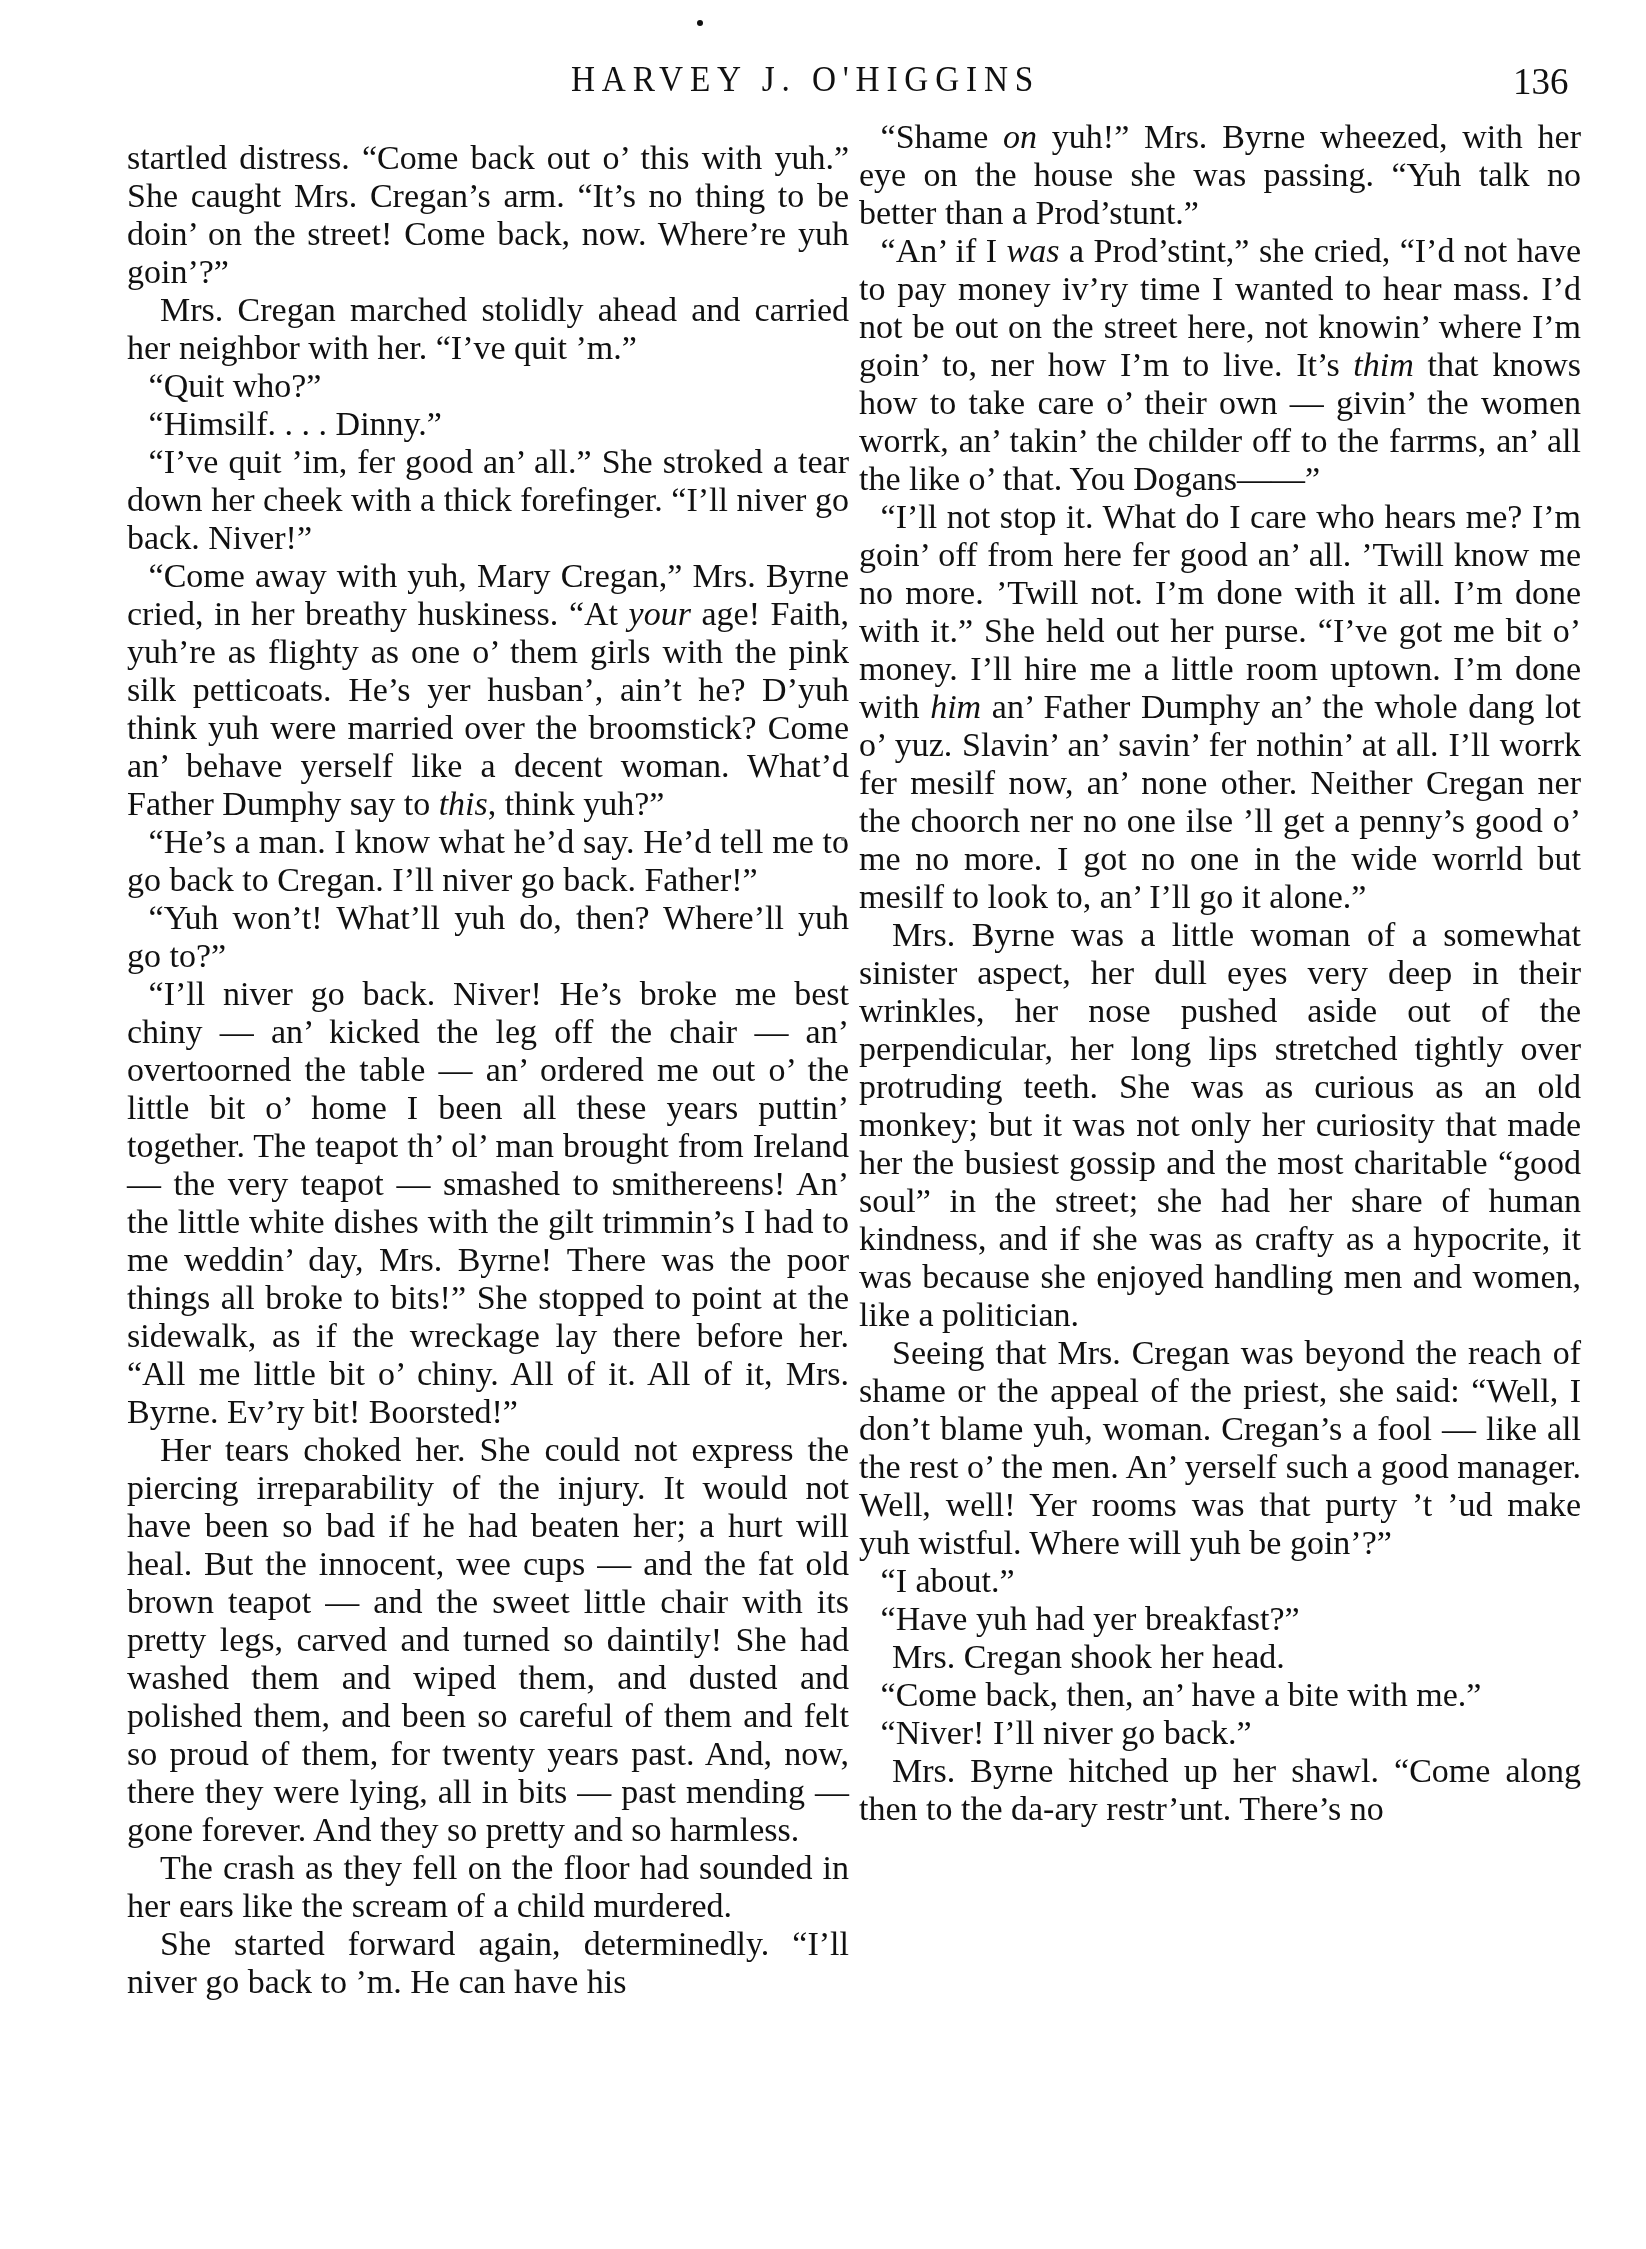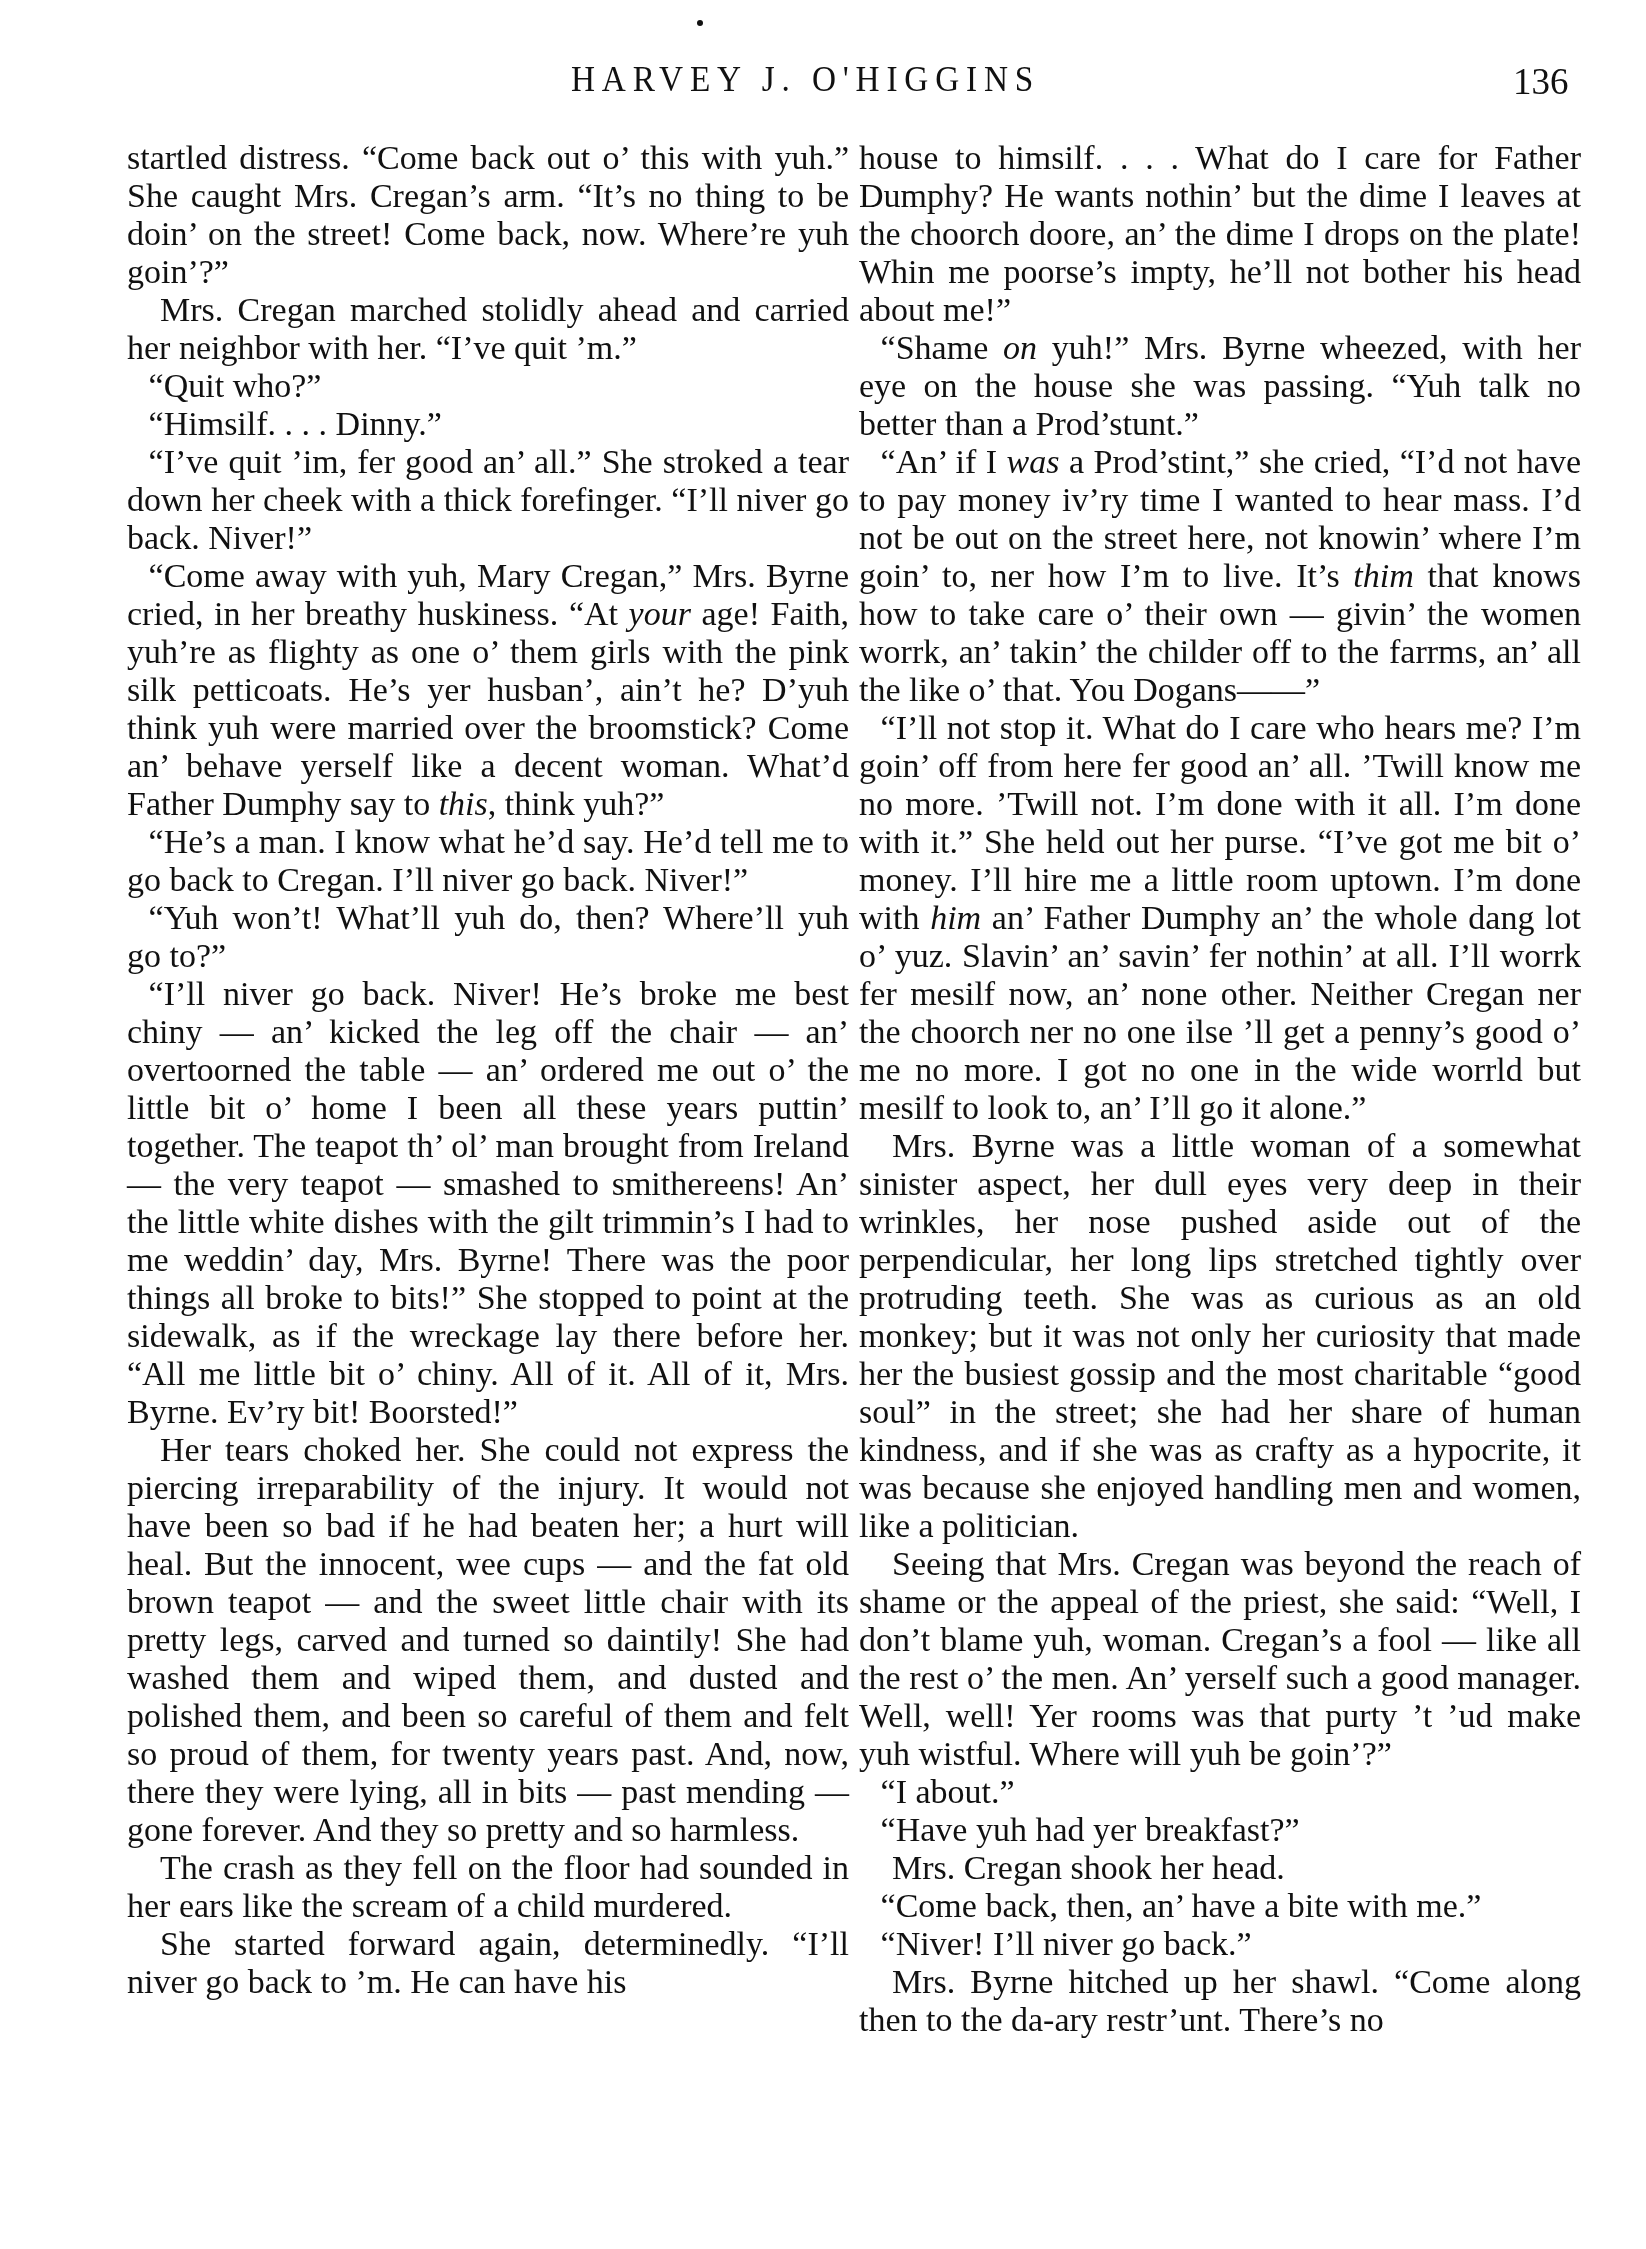--- a/index.html
+++ b/index.html
@@ -47,30 +47,29 @@
   <div class="running-head">HARVEY J. O'HIGGINS</div>
   <div class="page-number">136</div>
 
   <div class="column col-left">
     <p class="para cont">startled distress. “Come back out o’ this with yuh.” She caught Mrs. Cregan’s arm. “It’s no thing to be doin’ on the street! Come back, now. Where’re yuh goin’?”</p>
     <p class="para">Mrs. Cregan marched stolidly ahead and carried her neighbor with her. “I’ve quit ’m.”</p>
     <p class="para quote">“Quit who?”</p>
     <p class="para quote">“Himsilf. . . . Dinny.”</p>
     <p class="para quote">“I’ve quit ’im, fer good an’ all.” She stroked a tear down her cheek with a thick forefinger. “I’ll niver go back. Niver!”</p>
     <p class="para quote"><span>“Come away with yuh, Mary Cregan,” Mrs. Byrne cried, in her breathy huskiness. “At </span><em>your</em><span> age! Faith, yuh’re as flighty as one o’ them girls with the pink silk petticoats. He’s yer husban’, ain’t he? D’yuh think yuh were married over the broomstick? Come an’ behave yerself like a decent woman. What’d Father Dumphy say to </span><em>this</em><span>, think yuh?”</span></p>
-    <p class="para quote">“He’s a man. I know what he’d say. He’d tell me to go back to Cregan. I’ll niver go back. Niver!”</p>
+    <p class="para quote">“He’s a man. I know what he’d say. He’d tell me to go back to Cregan. I’ll niver go back. Father!”</p>
     <p class="para quote">“Yuh won’t! What’ll yuh do, then? Where’ll yuh go to?”</p>
     <p class="para quote">“I’ll niver go back. Niver! He’s broke me best chiny — an’ kicked the leg off the chair — an’ overtoorned the table — an’ ordered me out o’ the little bit o’ home I been all these years puttin’ together. The teapot th’ ol’ man brought from Ireland — the very teapot — smashed to smithereens! An’ the little white dishes with the gilt trimmin’s I had to me weddin’ day, Mrs. Byrne! There was the poor things all broke to bits!” She stopped to point at the sidewalk, as if the wreckage lay there before her. “All me little bit o’ chiny. All of it. All of it, Mrs. Byrne. Ev’ry bit! Boorsted!”</p>
     <p class="para">Her tears choked her. She could not express the piercing irreparability of the injury. It would not have been so bad if he had beaten her; a hurt will heal. But the innocent, wee cups — and the fat old brown teapot — and the sweet little chair with its pretty legs, carved and turned so daintily! She had washed them and wiped them, and dusted and polished them, and been so careful of them and felt so proud of them, for twenty years past. And, now, there they were lying, all in bits — past mending — gone forever. And they so pretty and so harmless.</p>
     <p class="para">The crash as they fell on the floor had sounded in her ears like the scream of a child murdered.</p>
     <p class="para">She started forward again, determinedly. “I’ll niver go back to ’m. He can have his</p>
   </div>
 
   <div class="column col-right">
-    <p class="para cont">house to himsilf. . . . What do I care for Father Dumphy? He wants nothin’ but the dime I leaves at the choorch doore, an’ the dime I drops on the plate! Whin me poorse’s impty, he’ll not bother his head about me!”</p>
     <p class="para quote"><span>“Shame </span><em>on</em><span> yuh!” Mrs. Byrne wheezed, with her eye on the house she was passing. “Yuh talk no better than a Prod’stunt.”</span></p>
     <p class="para quote"><span>“An’ if I </span><em>was</em><span> a Prod’stint,” she cried, “I’d not have to pay money iv’ry time I wanted to hear mass. I’d not be out on the street here, not knowin’ where I’m goin’ to, ner how I’m to live. It’s </span><em>thim</em><span> that knows how to take care o’ their own — givin’ the women worrk, an’ takin’ the childer off to the farrms, an’ all the like o’ that. You Dogans——”</span></p>
     <p class="para quote"><span>“I’ll not stop it. What do I care who hears me? I’m goin’ off from here fer good an’ all. ’Twill know me no more. ’Twill not. I’m done with it all. I’m done with it.” She held out her purse. “I’ve got me bit o’ money. I’ll hire me a little room uptown. I’m done with </span><em>him</em><span> an’ Father Dumphy an’ the whole dang lot o’ yuz. Slavin’ an’ savin’ fer nothin’ at all. I’ll worrk fer mesilf now, an’ none other. Neither Cregan ner the choorch ner no one ilse ’ll get a penny’s good o’ me no more. I got no one in the wide worrld but mesilf to look to, an’ I’ll go it alone.”</span></p>
     <p class="para">Mrs. Byrne was a little woman of a somewhat sinister aspect, her dull eyes very deep in their wrinkles, her nose pushed aside out of the perpendicular, her long lips stretched tightly over protruding teeth. She was as curious as an old monkey; but it was not only her curiosity that made her the busiest gossip and the most charitable “good soul” in the street; she had her share of human kindness, and if she was as crafty as a hypocrite, it was because she enjoyed handling men and women, like a politician.</p>
     <p class="para">Seeing that Mrs. Cregan was beyond the reach of shame or the appeal of the priest, she said: “Well, I don’t blame yuh, woman. Cregan’s a fool — like all the rest o’ the men. An’ yerself such a good manager. Well, well! Yer rooms was that purty ’t ’ud make yuh wistful. Where will yuh be goin’?”</p>
     <p class="para quote">“I about.”</p>
     <p class="para quote">“Have yuh had yer breakfast?”</p>
     <p class="para">Mrs. Cregan shook her head.</p>
     <p class="para quote">“Come back, then, an’ have a bite with me.”</p>
     <p class="para quote">“Niver! I’ll niver go back.”</p>

